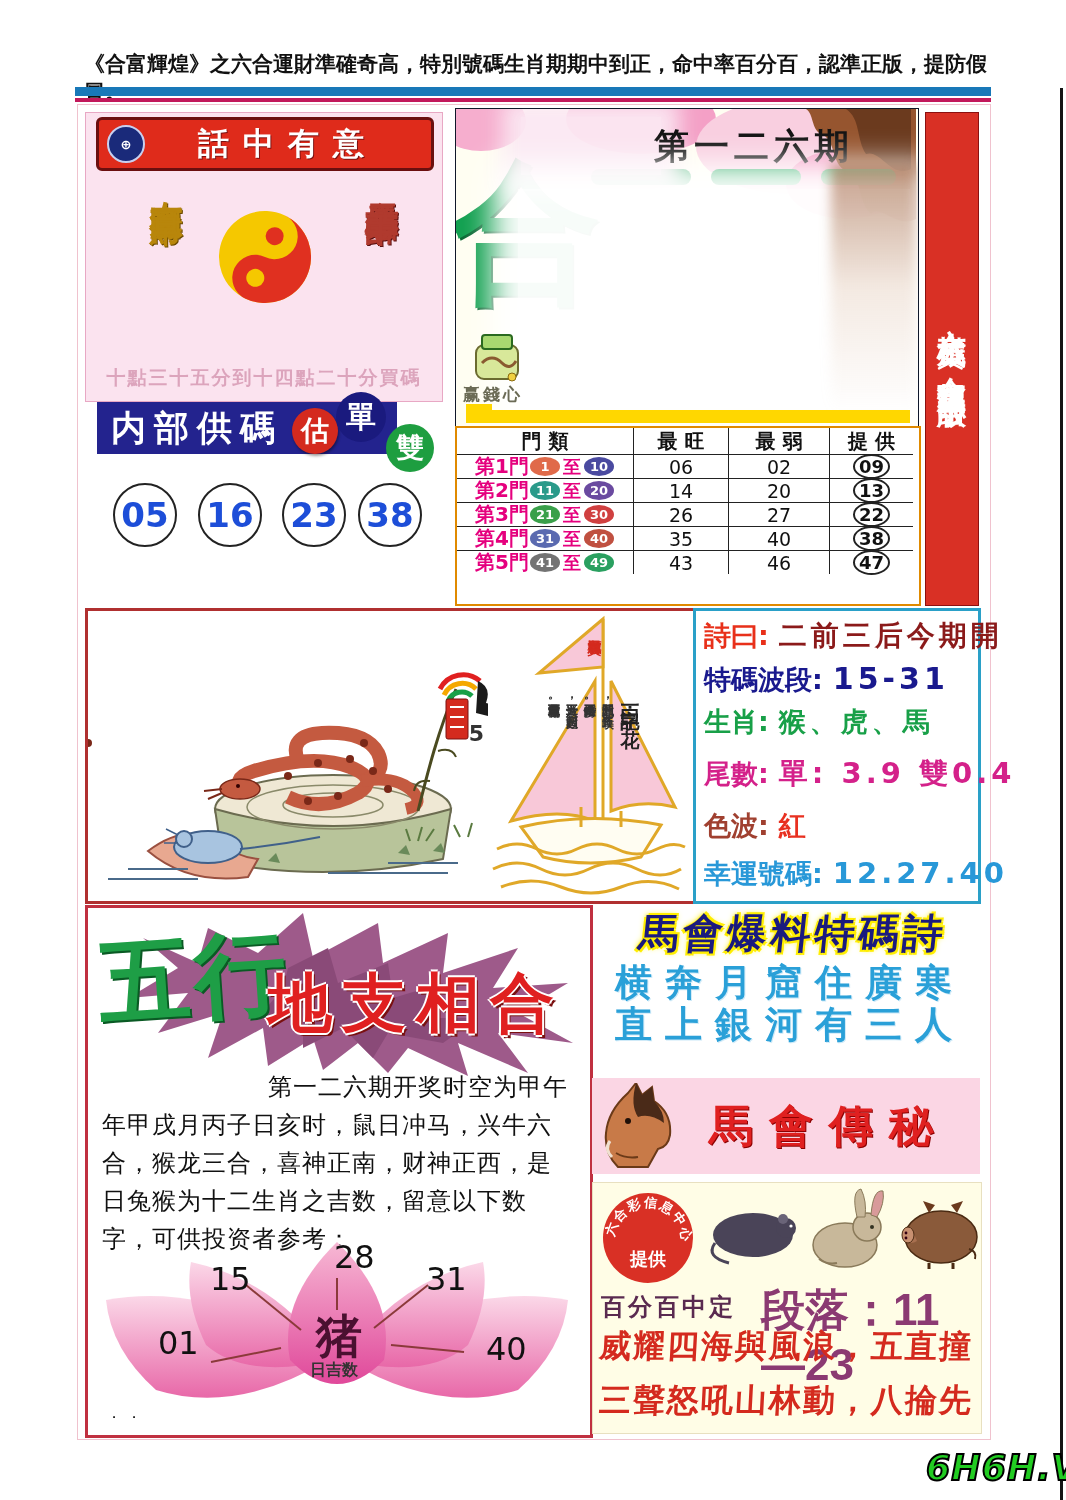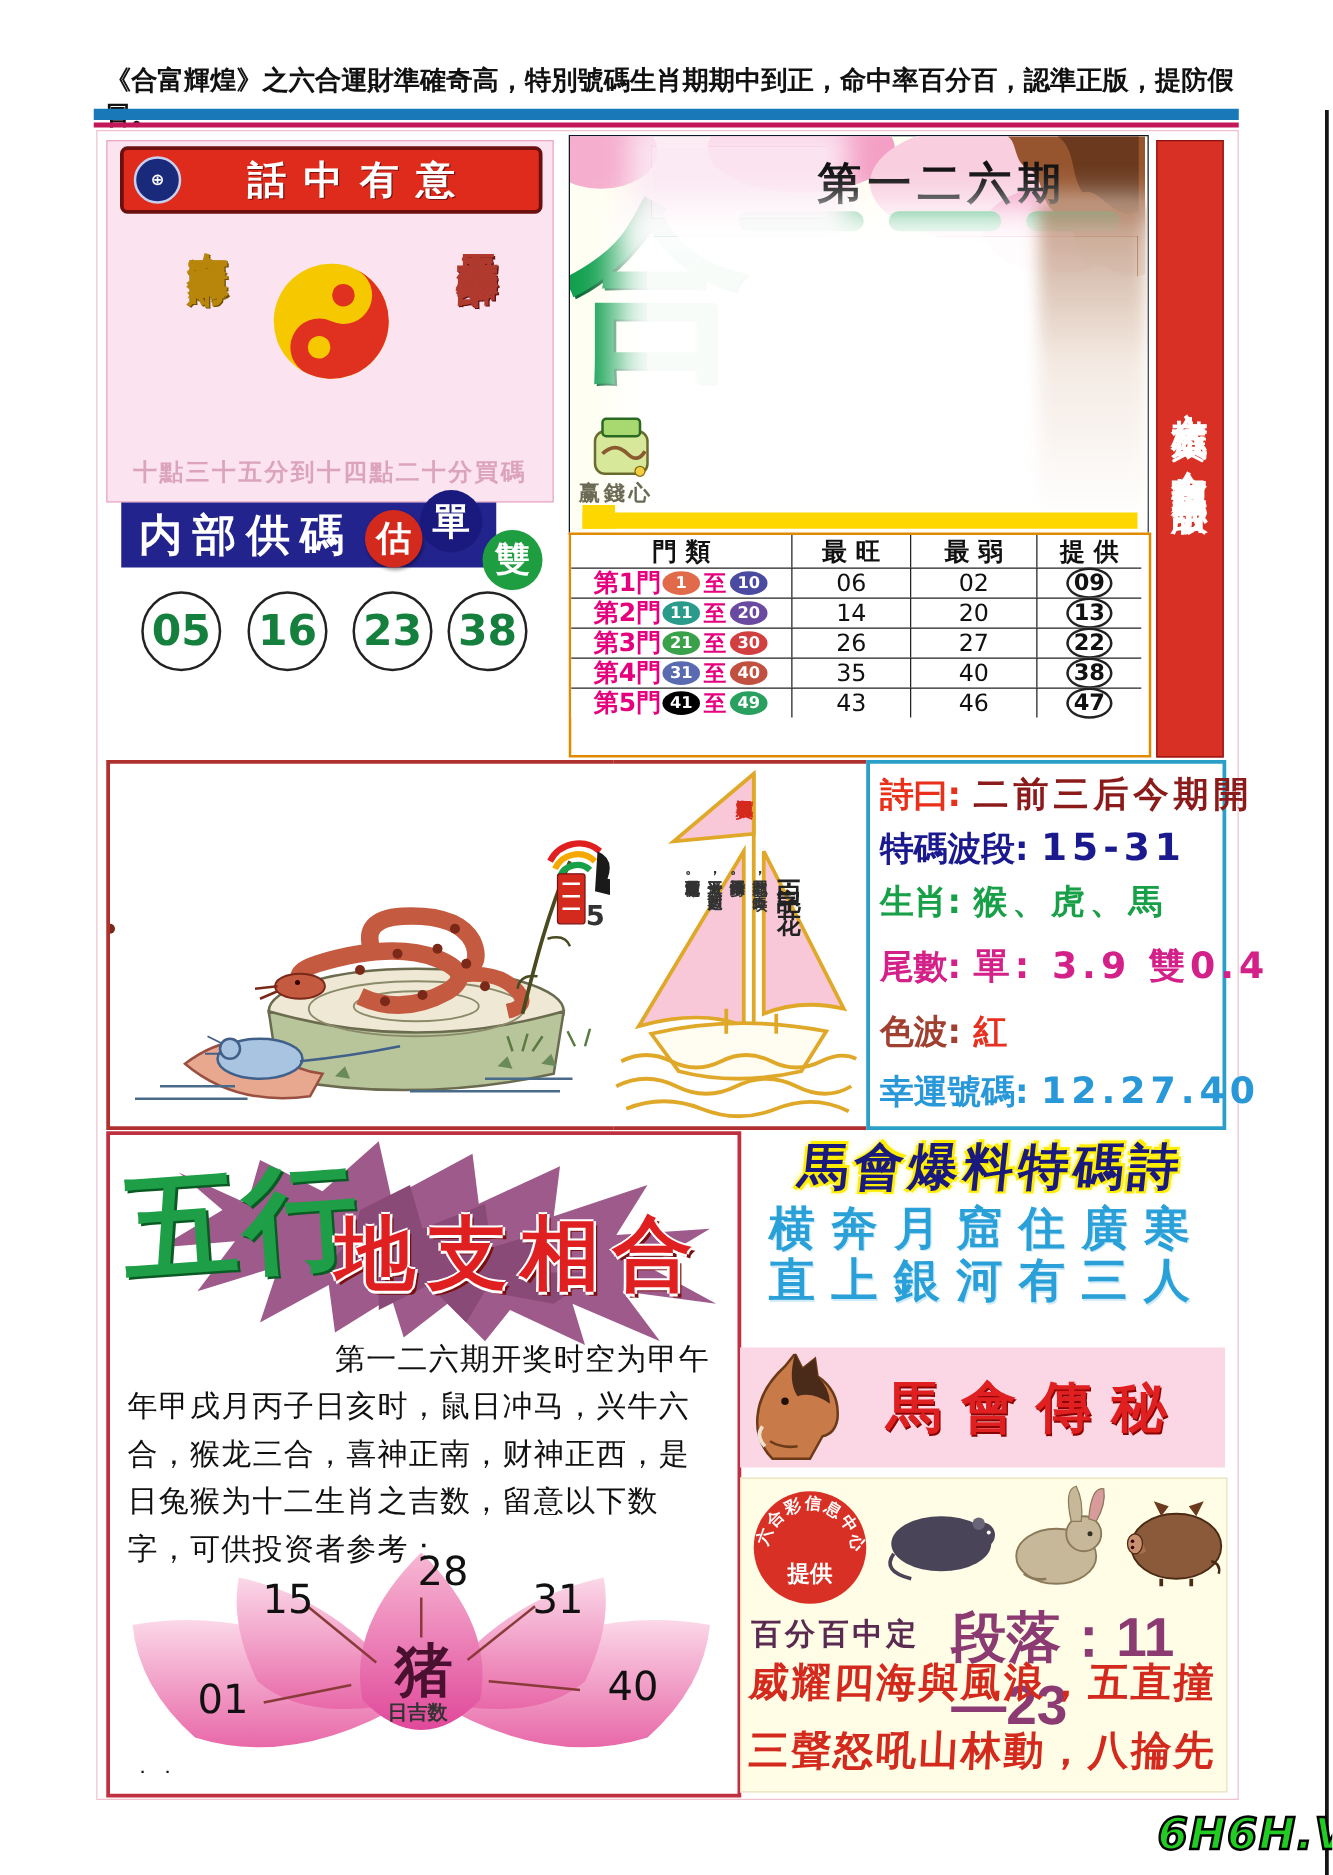--- a/index.html
+++ b/index.html
@@ -26,22 +26,22 @@
   .hz-right{left:278px;top:62px;font-size:33px;font-weight:bold;color:#B03A2E;line-height:36px;
             text-shadow:1px 1px 0 #5A1010;letter-spacing:2px;}
   .hz-note{left:0;top:252px;width:356px;text-align:center;font-size:19px;color:#DCA4BC;font-weight:bold;letter-spacing:2px;}
   
   .nb-bar{left:97px;top:402px;width:300px;height:52px;background:#23238E;display:flex;align-items:center;}
   .nb-title{color:#fff;font-size:35px;font-weight:bold;letter-spacing:8px;padding-left:14px;}
   .badge{border-radius:50%;color:#fff;font-weight:bold;display:flex;align-items:center;justify-content:center;}
   .b-gu{left:292px;top:408px;width:46px;height:46px;background:#D42A1E;font-size:28px;box-shadow:1px 2px 3px rgba(0,0,0,.4);}
   .b-dan{left:336px;top:392px;width:50px;height:50px;background:#1A1A7E;font-size:30px;}
   .b-shuang{left:386px;top:424px;width:48px;height:48px;background:#1E9E40;font-size:28px;}
-  .numcircle{top:473px;width:60px;height:60px;border:2px solid #222;border-radius:50%;background:#fff;
-             display:flex;align-items:center;justify-content:center;font-size:34px;font-weight:bold;color:#15803d;}
+  .numcircle{top:483px;width:60px;height:60px;border:2px solid #222;border-radius:50%;background:#fff;
+             display:flex;align-items:center;justify-content:center;font-size:34px;font-weight:bold;color:#1d4ed8;}
   
   .issue-panel{left:455px;top:108px;width:462px;height:318px;background:#FFFEF2;border:1px solid #0f172a;overflow:hidden;}
   .blob{position:absolute;border-radius:50%;}
   .issue-title{left:198px;top:14px;font-size:35px;font-weight:bold;color:#111;letter-spacing:5px;white-space:nowrap;}
   .logo-char{left:-6px;top:48px;font-size:150px;font-weight:bold;color:#12A050;line-height:150px;
              text-shadow:2px 2px 0 #0A6A34;}
   .green-bar{position:absolute;background:#12A050;border-radius:8px;height:16px;}
   .blurwhite{position:absolute;background:rgba(255,255,255,.97);box-shadow:0 0 28px 26px rgba(255,255,255,.97);}
   .blurpink{position:absolute;background:rgba(251,232,242,.95);box-shadow:0 0 20px 18px rgba(251,232,242,.95);}
   .brown-smudge{position:absolute;background:linear-gradient(180deg,rgba(150,85,47,.55),rgba(210,170,140,.25),rgba(255,255,255,0));
@@ -60,21 +60,21 @@
   .ht-cell:nth-child(4n+1){border-left:none;}
   .ht-colhead{font-weight:bold;font-size:20px;height:26px;border-top:none;}
   .gate{color:#E5007E;font-weight:bold;font-size:20px;}
   .zhi{color:#E5007E;font-weight:bold;font-size:18px;margin:0 2px;}
   .oval{min-width:26px;height:19px;border-radius:50%;color:#fff;font-size:13px;font-weight:bold;
         display:inline-flex;align-items:center;justify-content:center;padding:0 2px;margin:0 1px;}
   .r1 .from{background:#E06A4A}.r1 .to{background:#4A4AA0}
   .r2 .from{background:#2A9A8A}.r2 .to{background:#6A4AA0}
   .r3 .from{background:#3AA04A}.r3 .to{background:#D04040}
   .r4 .from{background:#5A6AB0}.r4 .to{background:#C05040}
-  .r5 .from{background:#000000}.r5 .to{background:#2AA060}
+  .r5 .from{background:#737373}.r5 .to{background:#2AA060}
   .offer-num{border:2px solid #222;border-radius:50%;padding:0 4px;font-size:18px;font-weight:bold;color:#111;}
   
   .side-banner{left:925px;top:112px;width:52px;height:492px;background:#D93025;border:1px solid #8B1010;
                display:flex;align-items:center;justify-content:center;}
   .side-banner .vtext{color:#fff;font-size:29px;font-weight:bold;line-height:52px;letter-spacing:3px;}
   
   .pic-box{left:85px;top:608px;width:406px;height:290px;background:#fff;border:3px solid #B03030;}
   .boat-box{left:491px;top:608px;width:202px;height:290px;background:#fff;border:3px solid #B03030;border-left:none;}
   .fc-box{left:693px;top:608px;width:282px;height:290px;background:#fff;border:3px solid #2AA0C8;}
   .fc-row{display:flex;align-items:baseline;padding:6px 8px 0 8px;font-weight:bold;white-space:nowrap;}
@@ -390,21 +390,21 @@
         <line x1="150" y1="45" x2="205" y2="90"></line>
         <line x1="332" y1="45" x2="278" y2="88"></line>
         <line x1="115" y1="122" x2="185" y2="108"></line>
         <line x1="368" y1="112" x2="295" y2="105"></line>
         <line x1="241" y1="38" x2="241" y2="70"></line>
       </g>
     </svg>
     <div class="lotus-num" style="left:246px;top:330px;">28</div>
     <div class="lotus-num" style="left:122px;top:352px;">15</div>
     <div class="lotus-num" style="left:338px;top:352px;">31</div>
-    <div class="lotus-num" style="left:70px;top:432px;">01</div>
+    <div class="lotus-num" style="left:70px;top:416px;">01</div>
     <div class="lotus-num" style="left:398px;top:422px;">40</div>
     <div class="abs" style="left:228px;top:398px;font-size:46px;font-weight:bold;color:#4A1030;">猪</div>
     <div class="abs" style="left:222px;top:452px;font-size:16px;font-weight:bold;color:#333;">日吉数</div>
     <div class="abs wux-dots">．．</div>
   </div>
 
   <div class="abs mh-title">馬會爆料特碼詩</div>
   <div class="abs mh-poem" style="top:958px;">横奔月窟住廣寒</div>
   <div class="abs mh-poem" style="top:1000px;">直上銀河有三人</div>
 

